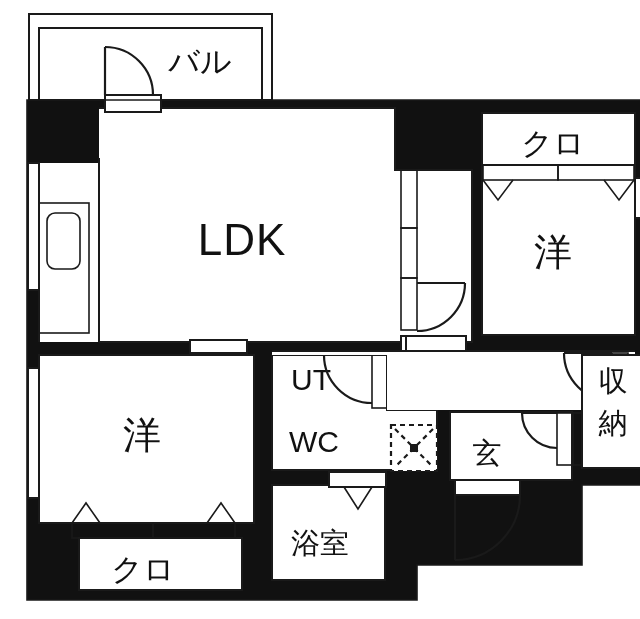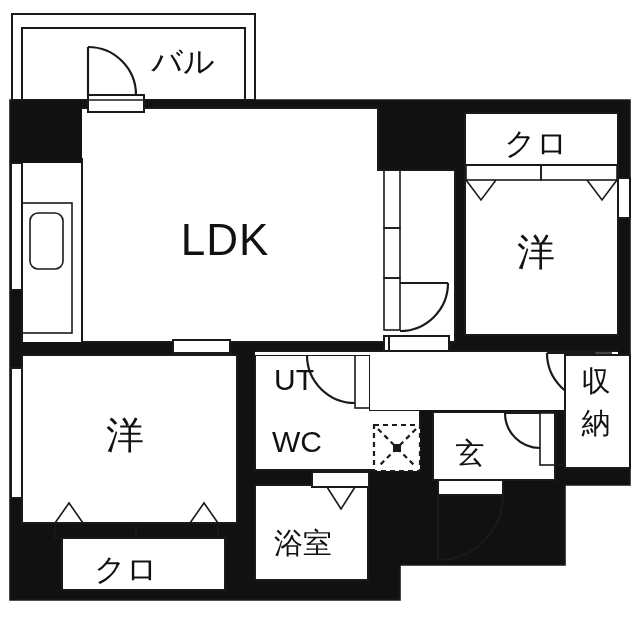--- a/index.html
+++ b/index.html
@@ -12,20 +12,21 @@
     width: 640px;
     height: 619px;
     overflow: hidden;
     font-family: "Liberation Sans", sans-serif;
   }
   #floorplan-root {
     position: relative;
     width: 528px;
     height: 619px;
     background: #ef4444;
+    margin-left: 17px;
   }
   svg#plan-svg {
     display: block;
     width: 640px;
     height: 619px;
   }
   .wall-fill   { fill: #111111; }
   .room-fill   { fill: #ffffff; }
   .thin-line   { fill: none; stroke: #1a1a1a; stroke-width: 2; }
   .thin-line-1 { fill: none; stroke: #1a1a1a; stroke-width: 1.6; }

